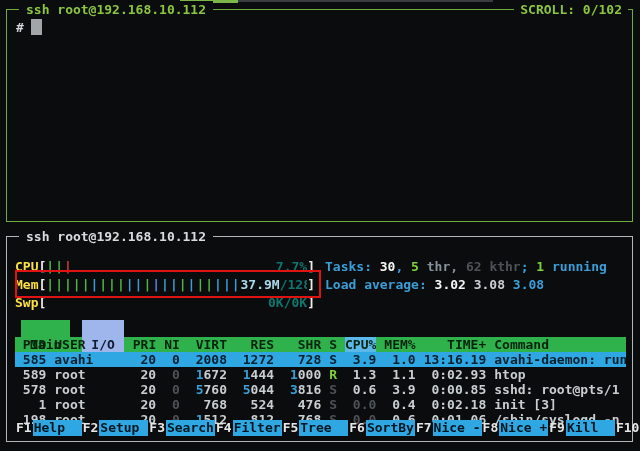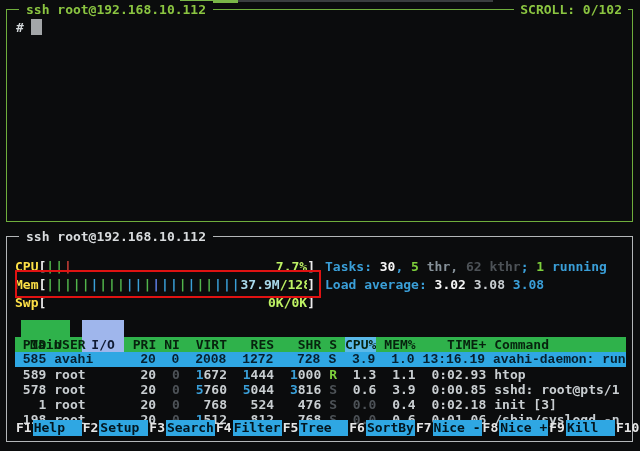--- a/index.html
+++ b/index.html
@@ -29,21 +29,21 @@
   
   .htop{position:absolute;left:8px;right:6px;top:1px;bottom:1px;}
   .meters-wrap{display:flex;margin-top:20px;}
   .meters-col{width:300px;}
   .meter{display:flex;height:18px;line-height:18px;white-space:pre;}
   .meter-label{color:#fde047;}
   .bracket{color:#ececec;}
   .meter-bar{flex:1;display:flex;white-space:pre;overflow:hidden;}
   .meter-ticks{letter-spacing:1px;}
   .meter-val{margin-left:auto;}
-  .c-dim{color:#bef264;}
+  .c-dim{color:#0f766e;}
   .c-memused{color:#a8d8ea;}
   .info-col{margin-left:10px;}
   .info-line{height:18px;line-height:18px;white-space:pre;}
 
   .c-cyan{color:#3a9fd8;}
   .c-cyanb{color:#55c8f0;}
   .c-w{color:#c9ced1;}
   .c-wb{color:#f5f5f5;}
   .c-grnb{color:#7ed03c;}
   .c-gray{color:#87929a;}
@@ -60,21 +60,21 @@
   .tab-inactive{background:#9fb6ec;color:#101a33;}
 
   
   .ptable{margin-top:0;}
   .prow{display:flex;gap:8px;height:15px;line-height:15px;white-space:pre;}
   .prow .cell{flex:0 0 auto;overflow:hidden;}
   .prow .cell-cmd{flex:1 1 auto;}
   .phead{background:#2fb24b;color:#07230e;}
   .phead .cell-sorted{background:#5ab9e8;}
   .row-selected{background:#2fa7e3;}
-  .row-selected span, .row-selected .cell{color:#07202e !important;font-family:Liberation Mono, monospace;}
+  .row-selected span, .row-selected .cell{color:#07202e !important;}
   .al-r{text-align:right;}
   .al-l{text-align:left;}
 
   
   .fkeys{position:absolute;left:0;right:0;bottom:4px;display:flex;height:16px;line-height:16px;white-space:pre;}
   .fkey{display:flex;}
   .fkey:last-child{flex:1;}
   .fkey-key{color:#e6e6e6;padding:0 1px;}
   .fkey-label{background:#2fa7e3;color:#03161f;min-width:47px;padding:0 1px;}
   .fkey:last-child .fkey-label{flex:1;}

